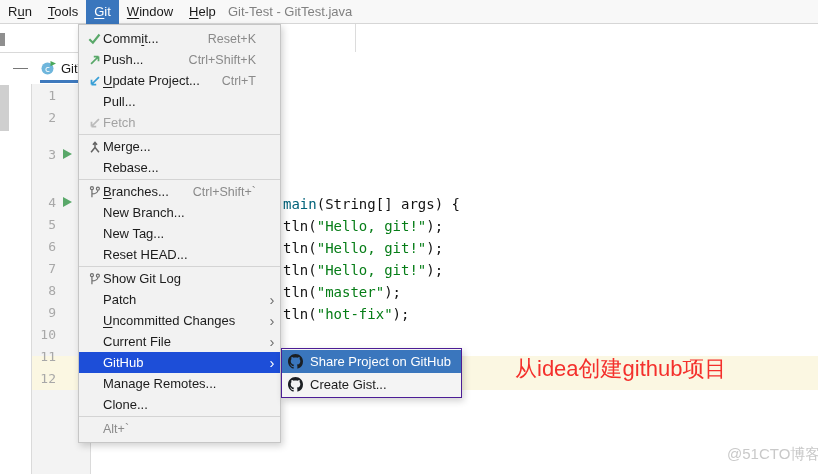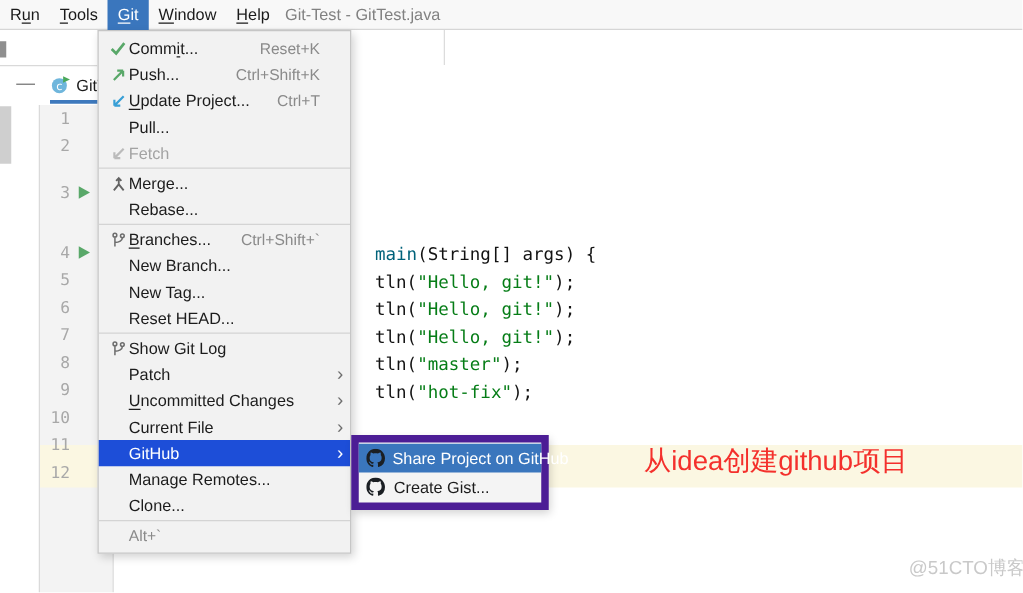--- a/index.html
+++ b/index.html
@@ -43,21 +43,21 @@
   .cream-band{left:32px;top:356px;width:786px;height:34px;z-index:1;}
   .gutter-num{
     position:absolute;left:34px;width:22px;text-align:right;z-index:2;
     color:#a8a8a8;font:13px/16px "DejaVu Sans Mono",monospace;
   }
   .run-arrow{
     position:absolute;left:63px;width:0;height:0;z-index:2;
     border-left:9px solid #59a869;border-top:5.5px solid transparent;border-bottom:5.5px solid transparent;
   }
   .code-line{
-    position:absolute;left:300px;z-index:2;white-space:pre;
+    position:absolute;left:283px;z-index:2;white-space:pre;
     font:14px/20px "DejaVu Sans Mono",monospace;color:#121212;
   }
   .seg-method{color:#00627a;}
   .seg-string{color:#067d17;}
   .seg-plain{color:#121212;}
 
   
   .git-menu{
     left:78px;top:24px;width:203px;background:#f2f2f2;
     border:1px solid #c6c6c6;box-shadow:2px 3px 7px rgba(0,0,0,.18);
@@ -70,22 +70,22 @@
   .menu-row.disabled .mi-label{color:#a3a3a3;}
   .mi-shortcut{color:#8a8a8a;margin-right:10px;font-size:12.5px;white-space:nowrap;}
   .mi-arrow{width:12px;color:#6e6e6e;font-size:15px;line-height:15px;margin-right:2px;text-align:center;}
   .menu-row.selected{background:#1d4ed8;}
   .menu-row.selected .mi-label{color:#ffffff;}
   .menu-row.selected .mi-arrow{color:#ffffff;}
   .menu-sep{height:1px;background:#d4d4d4;margin:1px 0;}
 
   
   .submenu{
-    left:281px;top:348px;width:158px;background:#f4f4f4;
-    border:6px solid #4c1d95;box-shadow:2px 3px 7px rgba(0,0,0,.18);
+    left:281px;top:348px;width:181px;background:#f4f4f4;
+    border:1px solid #4c1d95;box-shadow:2px 3px 7px rgba(0,0,0,.18);
     padding:1px 0;z-index:11;font-size:13px;box-sizing:border-box;
   }
   .sm-row{height:23px;display:flex;align-items:center;color:#1c1c1c;}
   .sm-icon{width:16px;margin-left:6px;display:flex;align-items:center;}
   .sm-label{margin-left:6px;white-space:nowrap;}
   .sm-row.selected{background:#3a76bd;color:#ffffff;}
 
   
   .annotation{left:515px;top:354px;font-size:22px;z-index:12;white-space:nowrap;}
   .watermark{left:727px;top:445px;font-size:15px;color:#c9c9c9;z-index:5;white-space:nowrap;}

